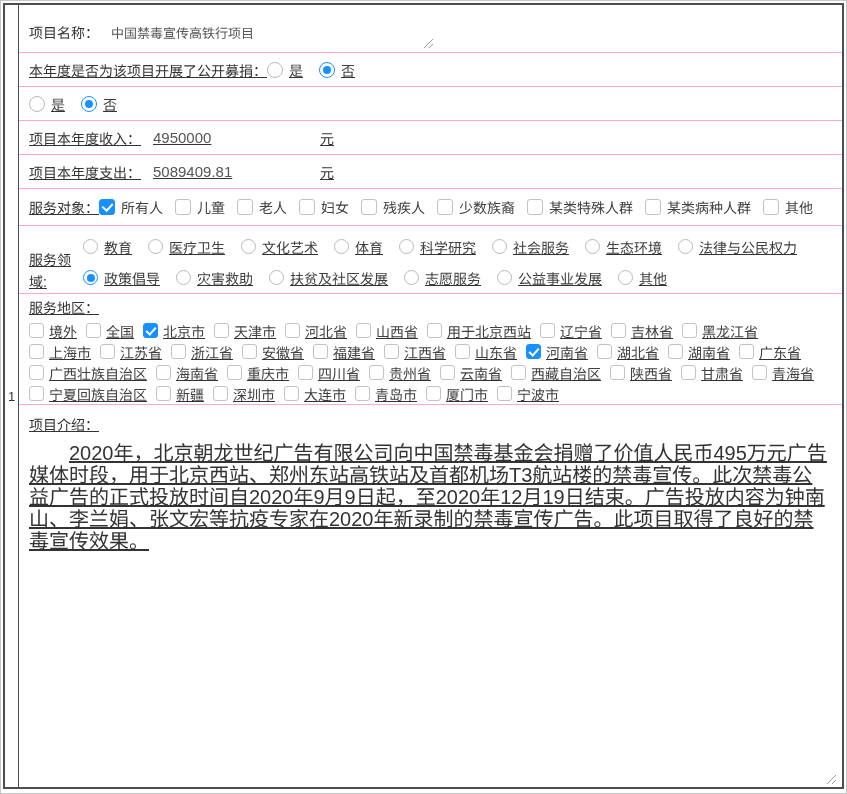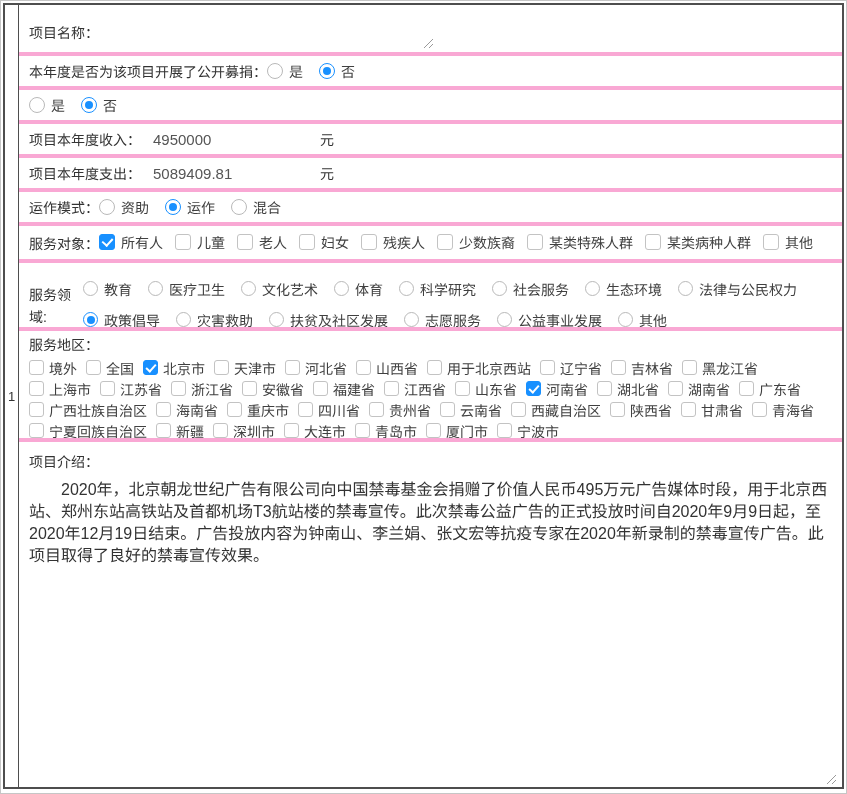--- a/index.html
+++ b/index.html
@@ -7,25 +7,25 @@
     font-family:"Liberation Sans","DejaVu Sans",sans-serif; }
   .viewport { position:relative; width:847px; height:794px;
     border:1px solid #c6c6c6; background:#fff; overflow:hidden; }
   .table { position:absolute; left:2px; top:2px; width:841px; height:786px;
     border:2px solid #4e4e4e; display:flex; background:#fff; }
   .rownum-col { width:14px; border-right:1px solid #4e4e4e; display:flex;
     align-items:center; justify-content:center; font-size:13px; color:#333; }
   .main-col { flex:1; display:flex; flex-direction:column; min-width:0;margin-top:7px; }
   .frow { position:relative; padding:0 10px; display:flex; align-items:center;
     font-size:14px; color:#333; flex:0 0 auto; }
-  .frow + .frow { border-top:4px solid #f9a8d4; }
+  .frow + .frow { border-top:1px solid #f9a8d4;text-decoration:underline; }
   .r1 { height:40px; }
   .r2,.r3,.r4,.r5,.r6 { height:34px; }
   .r7 { height:37px; }
-  .r8 { height:68px; align-items:center; padding-top:18px; }
+  .r8 { height:68px; align-items:flex-end; padding-top:18px; }
   .r9 { height:111px; display:block; padding-top:3px; }
   .r10 { flex:1 1 auto; display:block; padding-top:9px; }
   .lab { color:#333; white-space:nowrap; }
   .ta-value { font-size:13px; color:#555; margin-left:12px; }
   .num-value { font-size:15px; color:#555; margin-left:12px; width:167px;
     display:inline-block; }
   .unit { color:#333; }
   
   .opt { display:inline-flex; align-items:center; cursor:default; color:#404040;
     white-space:nowrap; }
@@ -49,39 +49,40 @@
   .r8 .line { height:31px; display:flex; align-items:center; }
   .r8 .opt { margin-right:16px; }
   .r8 .mark, .r9 .mark { width:15px; height:15px; }
   .r8 .checkbox.on .mark::after, .r9 .checkbox.on .mark::after {
     left:4px; top:1px; width:4px; height:8px; }
   .r9 .area-label { height:23px; line-height:23px; }
   .r9 .line { height:21px; display:flex; align-items:center; }
   .r9 .opt { margin-right:9px; }
   .r9 .mark { margin-right:5px; }
   .intro-text { margin-top:8px; line-height:22px; text-indent:2em; color:#333;
-    font-size:16px; }
+    font-size:20px; }
   .grip { position:absolute; width:11px; height:11px; }
   .grip-name { left:404px; bottom:5px; }
   .grip-intro { right:5px; bottom:4px; }
 </style>
 </head>
 <body>
 
 <div class="viewport">
   <div class="table">
 
     <div class="rownum-col">
       <span>1</span>
     </div>
 
     <div class="main-col">
 
       <div class="frow r1">
         <span class="lab">项目名称：</span>
+        <span class="ta-value">中国禁毒宣传高铁行项目</span>
         <span class="grip grip-name">
           <svg width="11" height="11" viewBox="0 0 11 11">
               <path d="M10 1 L1 10 M10 6 L6 10" stroke="#9a9a9a" stroke-width="1" fill="none"></path>
             </svg>
         </span>
       </div>
 
       <div class="frow r2">
         <span class="lab">本年度是否为该项目开展了公开募捐：</span>
         <span class="optwrap">
@@ -114,37 +115,20 @@
         <span class="num-value">4950000</span>
         <span class="unit">元</span>
       </div>
 
       <div class="frow r5">
         <span class="lab">项目本年度支出：</span>
         <span class="num-value">5089409.81</span>
         <span class="unit">元</span>
       </div>
 
-      <div class="frow r6">
-        <span class="lab">运作模式：</span>
-        <span class="optwrap">
-            <label class="opt radio">
-              <span class="mark"></span>
-              <span class="opt-label">资助</span>
-            </label>
-            <label class="opt radio on">
-              <span class="mark"></span>
-              <span class="opt-label">运作</span>
-            </label>
-            <label class="opt radio">
-              <span class="mark"></span>
-              <span class="opt-label">混合</span>
-            </label>
-          </span>
-      </div>
 
       <div class="frow r7">
         <span class="lab">服务对象：</span>
         <span class="optwrap"><label class="opt checkbox on">
               <span class="mark"></span>
               <span class="opt-label">所有人</span>
             </label><label class="opt checkbox">
               <span class="mark"></span>
               <span class="opt-label">儿童</span>
             </label><label class="opt checkbox">

